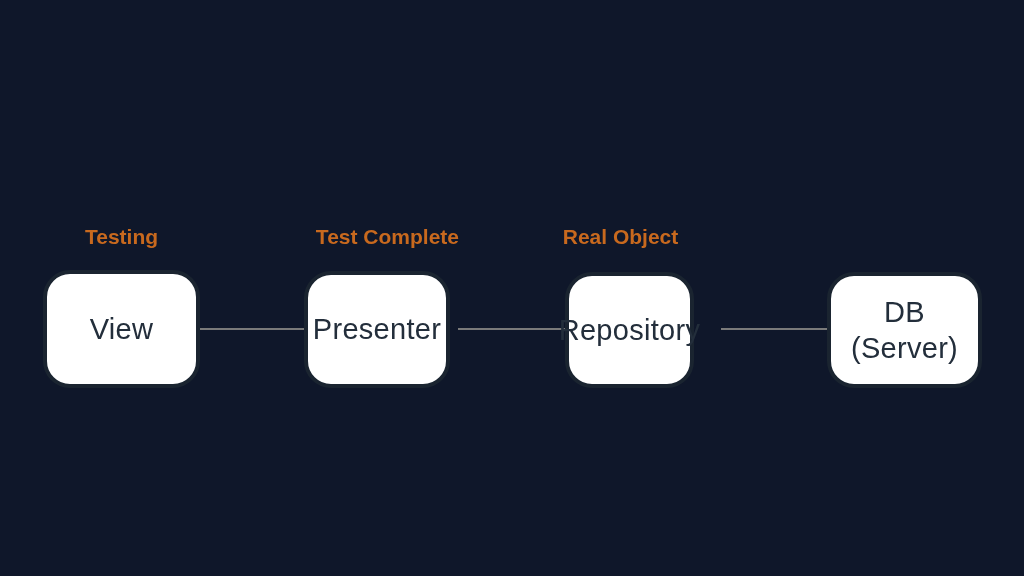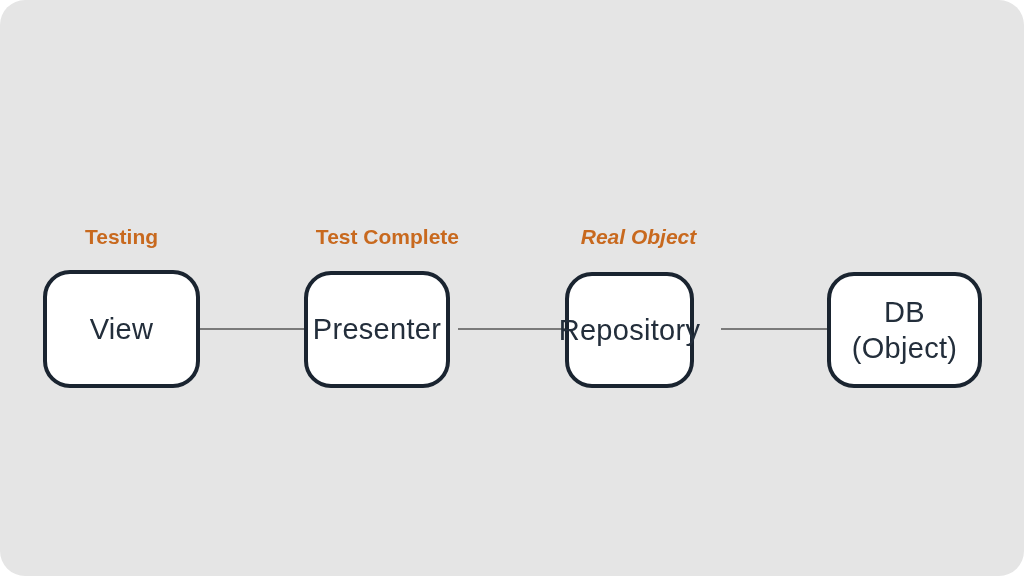--- a/index.html
+++ b/index.html
@@ -4,39 +4,38 @@
 <style>
   html, body {
     margin: 0;
     padding: 0;
     background: #ffffff;
   }
   .canvas {
     position: relative;
     width: 1024px;
     height: 576px;
-    background: #e5e5e5;
+    background: #0f172a;
     overflow: hidden;
     font-family: "Liberation Sans", sans-serif;
-    border-radius: 25px;
   }
   .stage-label {
     position: absolute;
     top: 225px;
     height: 24px;
     line-height: 24px;
     font-size: 21px;
     font-weight: bold;
     color: #c8691e;
     text-align: center;
     white-space: nowrap;
   }
   .stage-label.l-testing       { left: 43px;  width: 157px; }
   .stage-label.l-test-complete { left: 304px; width: 155px; text-align: right; }
-  .stage-label.l-real-object   { left: 560px; width: 157px; font-style: italic; }
+  .stage-label.l-real-object   { left: 542px; width: 157px; }
 
   .connector {
     position: absolute;
     top: 328px;
     height: 2px;
     background: #7a7a7a;
     z-index: 1;
   }
   .connector.c1 { left: 199px; width: 106px; }
   .connector.c2 { left: 458px; width: 108px; }
@@ -87,16 +86,16 @@
   <div class="node n-presenter">
     <span>Presenter</span>
   </div>
 
   <div class="node n-repository">
     <span>Repository</span>
   </div>
 
   <div class="node n-db">
     <span>DB</span>
-    <span>(Object)</span>
+    <span>(Server)</span>
   </div>
 
 </div>
 
 </body></html>

